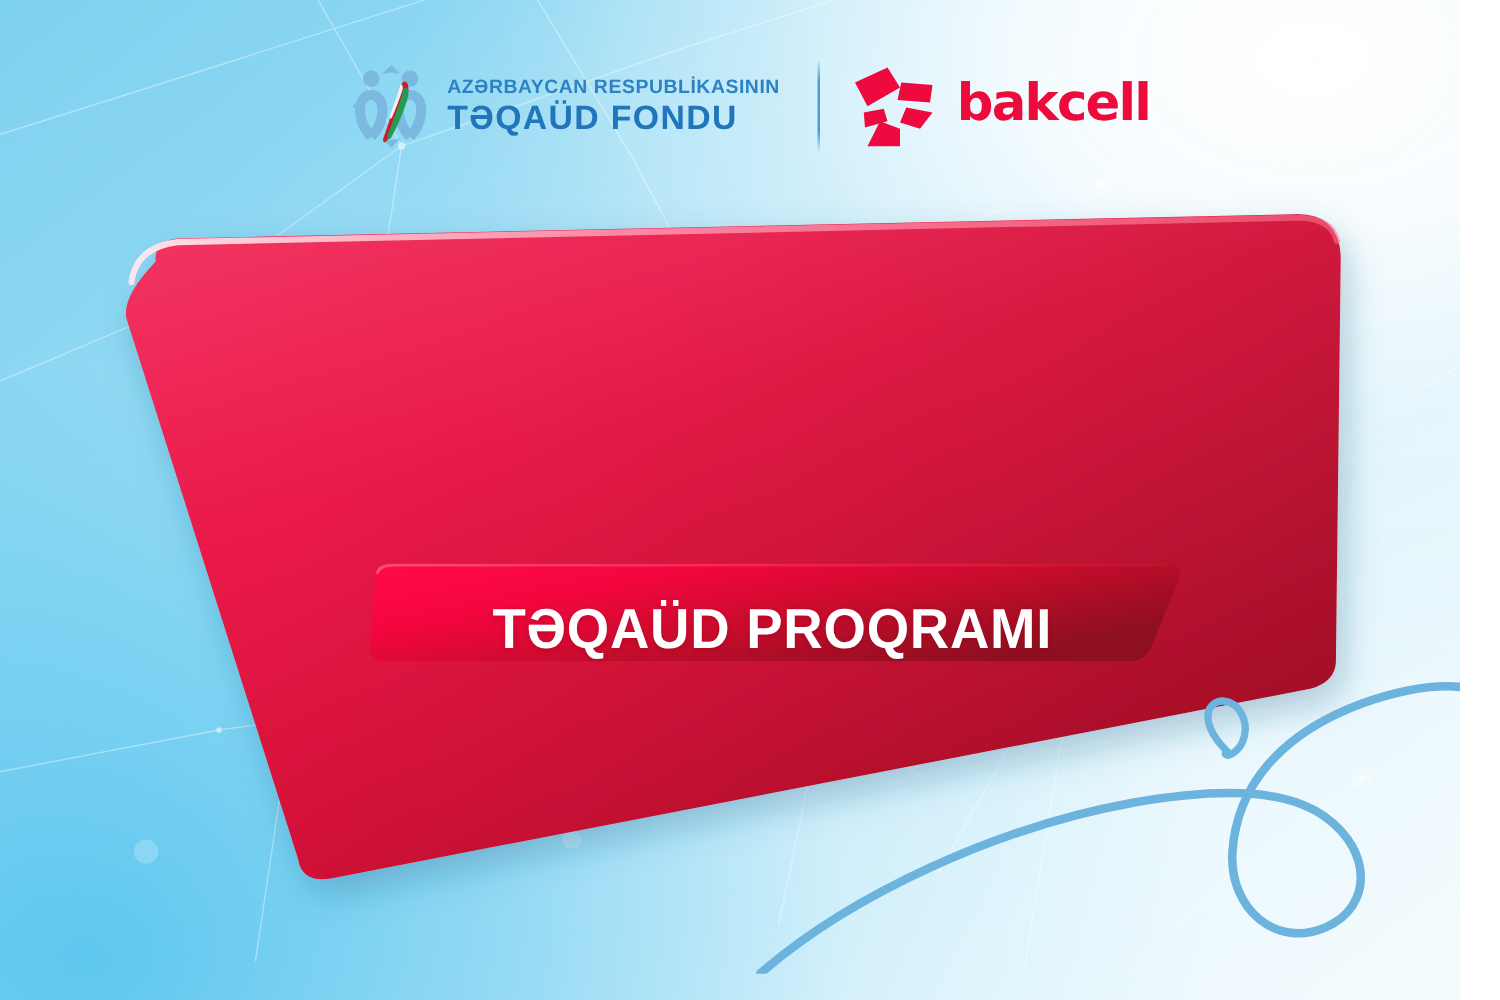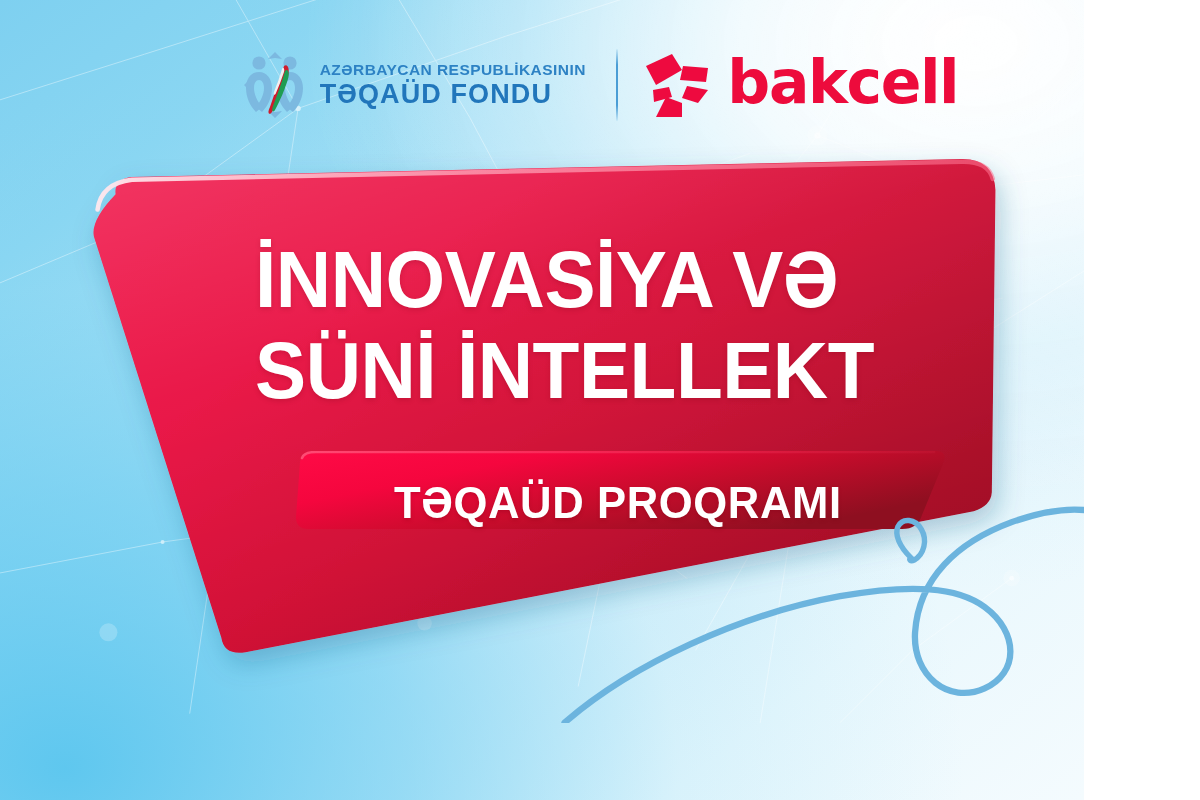--- a/index.html
+++ b/index.html
@@ -5,21 +5,21 @@
   * { margin:0; padding:0; box-sizing:border-box; }
 
   html, body {
     width:1200px; height:800px;
     overflow:hidden;
     font-family:"Liberation Sans", sans-serif;
   }
 
   #poster {
     position:relative;
-    width:1084px; height:800px;
+    width:1168px; height:800px;
     overflow:hidden;
     background:
       radial-gradient(ellipse 760px 560px at 88% 4%,
             rgba(255,255,255,0.96) 0%,
             rgba(242,251,254,0.80) 28%,
             rgba(206,238,250,0.38) 55%,
             rgba(150,215,244,0.05) 78%,
             rgba(150,215,244,0) 100%),
       radial-gradient(ellipse 900px 700px at 6% 96%,
             rgba(77,193,237,0.85) 0%,
@@ -67,21 +67,21 @@
     background:linear-gradient(180deg,
         rgba(86,172,224,0.12) 0%,
         rgba(62,150,210,0.92) 22%,
         rgba(62,150,210,0.92) 78%,
         rgba(86,172,224,0.12) 100%);
   }
 
   .bk-logo { display:flex; align-items:center; gap:13px; }
   .bk-mark { width:72px; height:70px; flex:0 0 auto; }
   .bk-word {
-    font-size:60px; font-weight:700; letter-spacing:-1.4px;
+    font-size:41px; font-weight:700; letter-spacing:-1.4px;
     color:#ed0b3c; line-height:1;
     font-family:"DejaVu Sans", sans-serif;
     position:relative; top:-3px;
   }
 
   
   #banner { position:absolute; inset:0; }
 
   .banner-text {
     position:absolute;
@@ -265,24 +265,20 @@
     <path d="M108,232 Q112,203 146,199 L1064,179 Q1094,178 1099,198" fill="none" stroke="url(#edgegrad)" stroke-width="5" stroke-linecap="round"></path>
 
     <path d="M128,215 Q126,199 145,196 L1064,176 Q1100,175 1102,210
              L1098,545 Q1097,560 1078,566
              L272,722 Q248,726 245,706
              L104,262 Q100,244 128,215 Z" fill="url(#sheen)"></path>
   </svg>
 
   <div class="banner-text">
 
-    <div class="title-block">
-      <div class="title-line">İNNOVASİYA VƏ</div>
-      <div class="title-line">SÜNİ İNTELLEKT</div>
-    </div>
 
     <div class="pill">
       <svg class="pill-shape" viewBox="0 0 660 78" preserveAspectRatio="none">
         <defs>
           <linearGradient id="pgrad" x1="0" y1="0" x2="1" y2="0.6">
             <stop offset="0%" stop-color="#ff0a46"></stop>
             <stop offset="30%" stop-color="#f5063e"></stop>
             <stop offset="62%" stop-color="#c80c2c"></stop>
             <stop offset="100%" stop-color="#8e0f20"></stop>
           </linearGradient>

